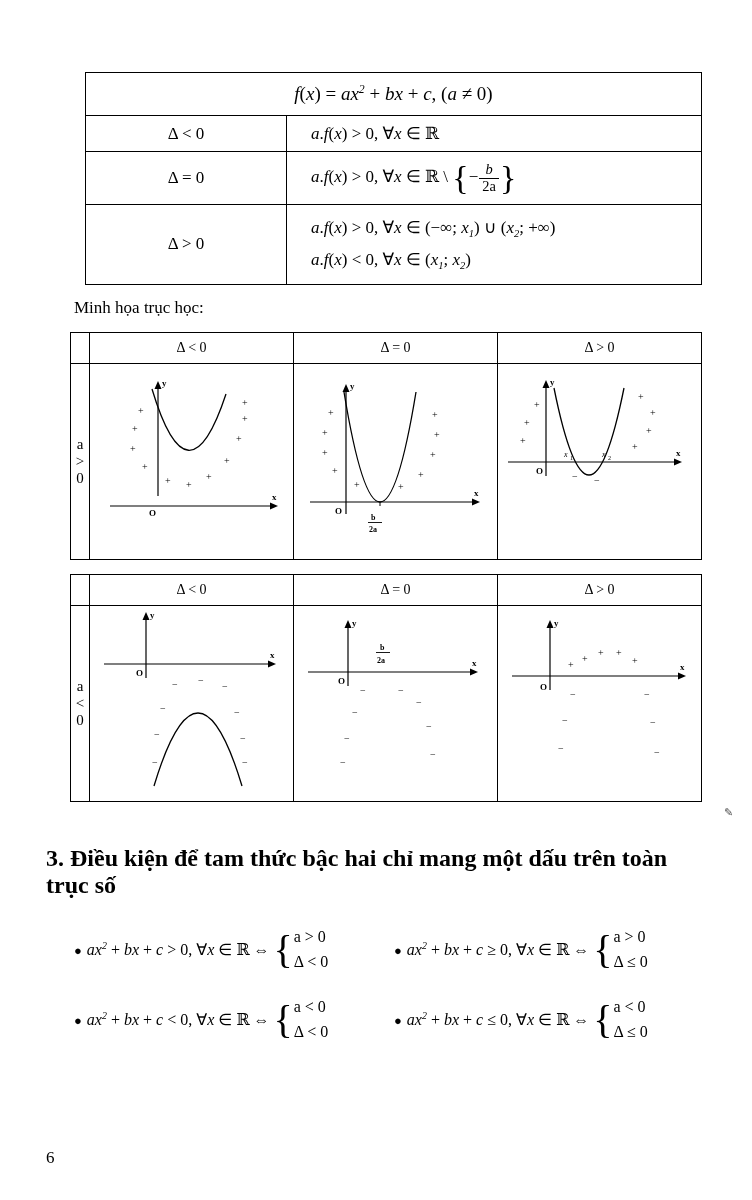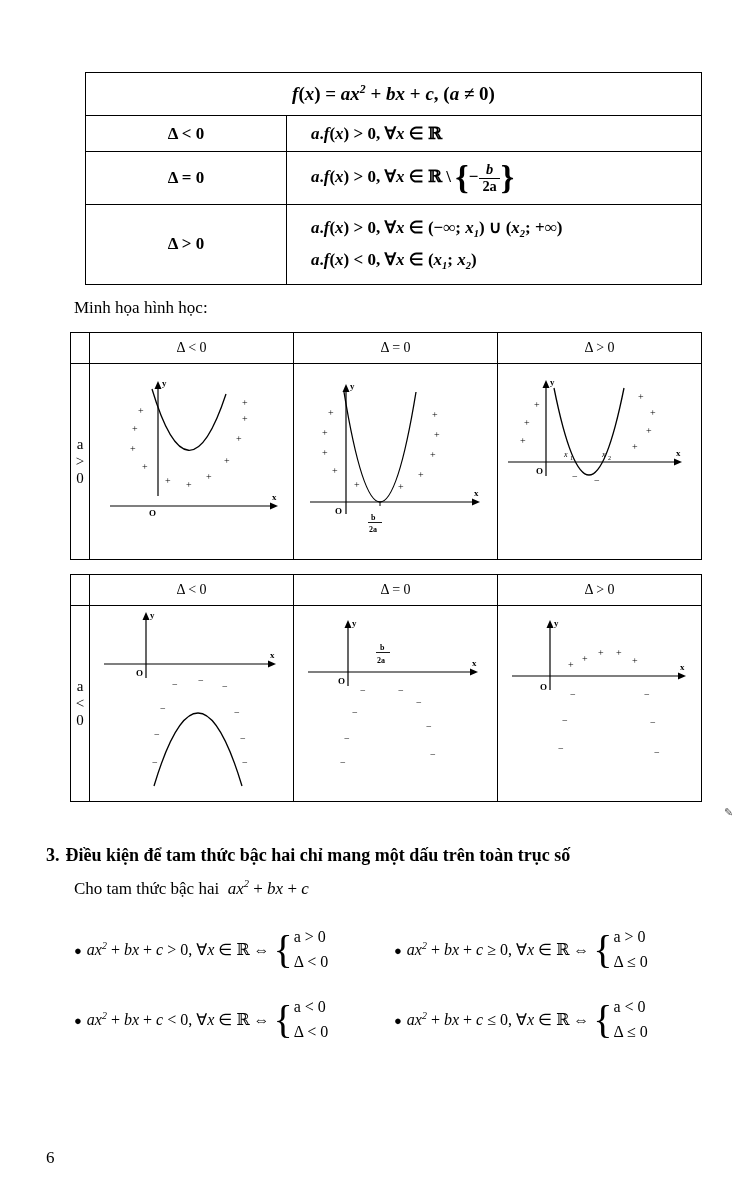--- a/index.html
+++ b/index.html
@@ -27,21 +27,20 @@
   sub.e { font-size: 0.62em; vertical-align: sub; font-style: italic; }
   .bb { font-family: "DejaVu Serif", serif; font-style: normal; }
 
   
   .tbl1 {
     position: absolute;
     left: 85px;
     top: 72px;
     width: 617px;
     border-collapse: collapse;
-    font-weight: bold;
   }
   .tbl1 td {
     border: 1px solid #000;
     padding: 0;
     vertical-align: middle;
   }
   .tbl1 .hdr {
     text-align: center;
     font-size: 19px;
     height: 42px;
@@ -107,21 +106,21 @@
 
   
   .sec3 {
     position: absolute;
     left: 46px;
     top: 845px;
     width: 660px;
   }
   .sec3 .h {
     font-weight: bold;
-    font-size: 18px;
+    font-size: 24px;
   }
   .sec3 .h .num { margin-right: 6px; }
   .sec3 .sub {
     margin-top: 12px;
     margin-left: 28px;
     font-size: 17px;
   }
 
   .conds {
     position: absolute;
@@ -203,21 +202,21 @@
           <span class="mi">a</span><span class="mr">.</span><span class="mi">f</span><span class="mr">(</span><span class="mi">x</span><span class="mr">)</span><span class="mr"> &gt; 0, ∀</span><span class="mi">x</span><span class="mr"> ∈ (−∞; </span><span class="mi">x</span><sub class="e">1</sub><span class="mr">) ∪ (</span><span class="mi">x</span><sub class="e">2</sub><span class="mr">; +∞)</span>
         </div>
         <div class="rowline">
           <span class="mi">a</span><span class="mr">.</span><span class="mi">f</span><span class="mr">(</span><span class="mi">x</span><span class="mr">)</span><span class="mr"> &lt; 0, ∀</span><span class="mi">x</span><span class="mr"> ∈ (</span><span class="mi">x</span><sub class="e">1</sub><span class="mr">; </span><span class="mi">x</span><sub class="e">2</sub><span class="mr">)</span>
         </div>
       </td>
     </tr>
   </tbody>
     </table>
 
-  <div class="caption">Minh họa hình học:</div>
+  <div class="caption">Minh họa trục học:</div>
 
   <table class="gtbl" id="gtblA">
     <tbody>
         <tr>
       <td class="lbl" style="border:1px solid #000;"></td>
       <td class="delta">Δ &lt; 0</td>
       <td class="delta">Δ = 0</td>
       <td class="delta">Δ &gt; 0</td>
     </tr>
     <tr>
@@ -395,24 +394,20 @@
       </td>
     </tr>
   </tbody>
     </table>
 
   <div class="mark">✎</div>
 
   <div class="sec3">
     <div class="h">
       <span class="num">3.</span><span>Điều kiện để tam thức bậc hai chỉ mang một dấu trên toàn trục số</span>
-    </div>
-    <div class="sub">
-      <span>Cho tam thức bậc hai</span>
-      &nbsp;<span class="mi">ax</span><sup class="e">2</sup><span class="mr"> + </span><span class="mi">bx</span><span class="mr"> + </span><span class="mi">c</span>
     </div>
   </div>
 
   <div class="conds">
     <div class="condrow">
       <div class="cond">
         <span class="bullet">●</span>
         <span><span class="mi">ax</span><sup class="e">2</sup><span class="mr"> + </span><span class="mi">bx</span><span class="mr"> + </span><span class="mi">c</span><span class="mr"> &gt; 0, ∀</span><span class="mi">x</span><span class="mr"> ∈ </span><span class="bb">ℝ</span><span class="mr"> ⇔</span></span>
         <span class="sys">
           <span class="bigbrace">{</span>

